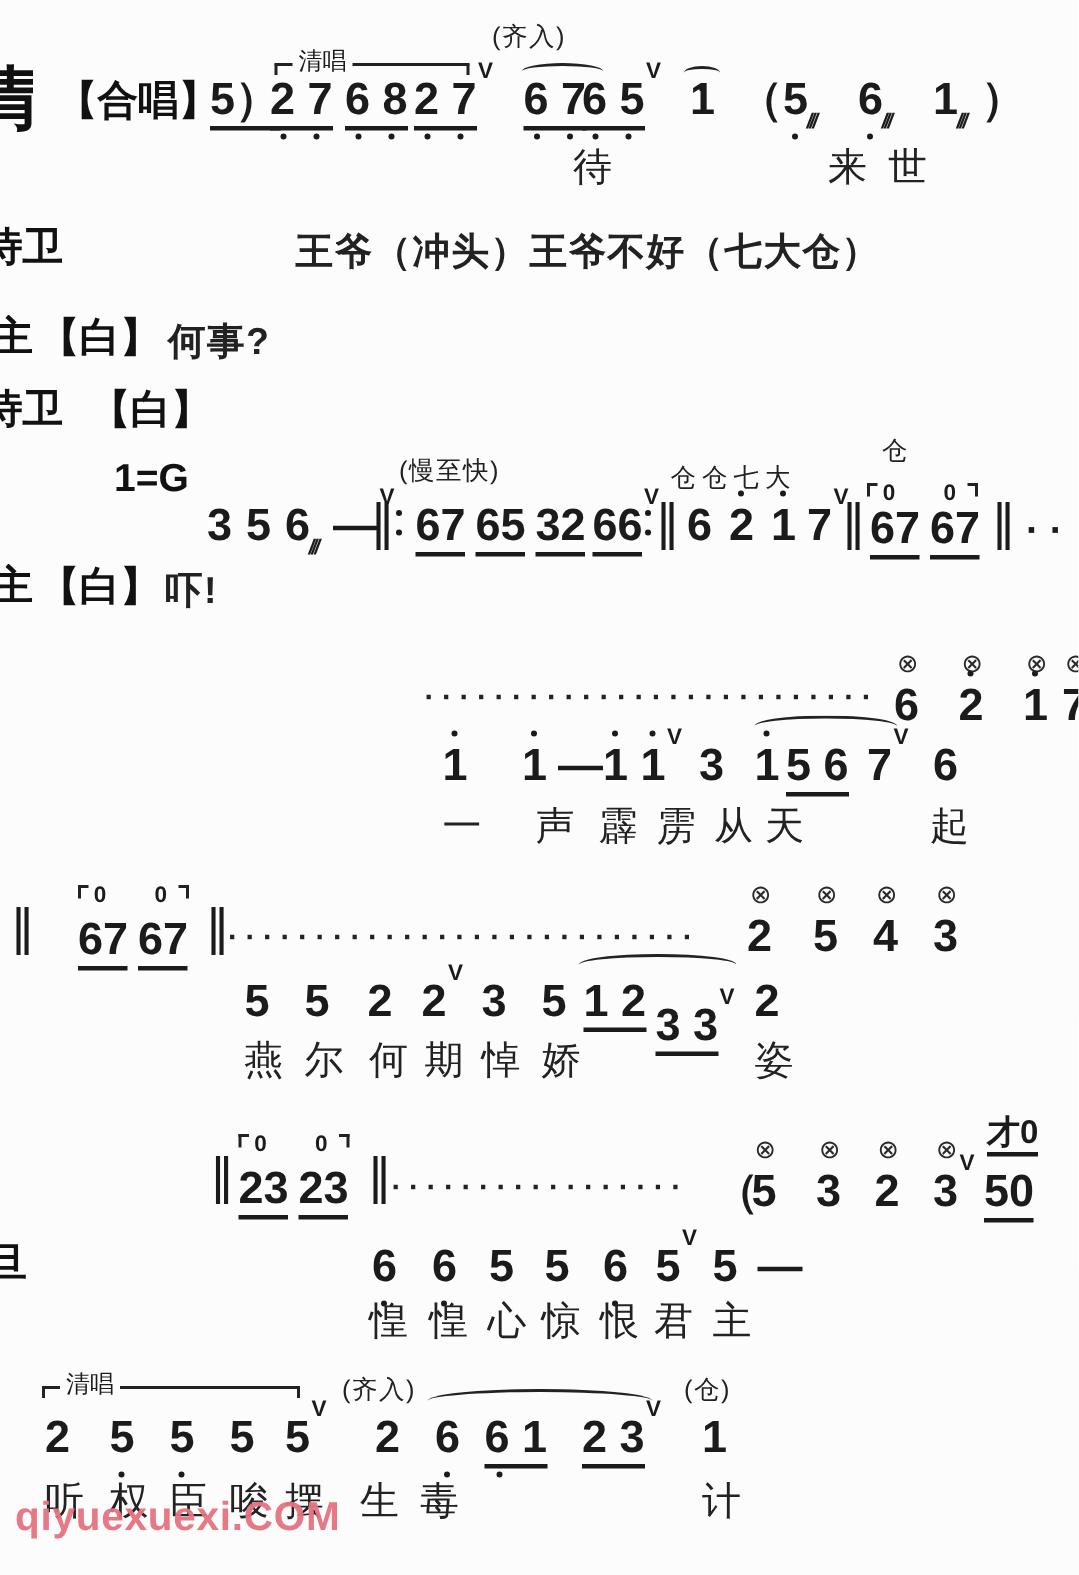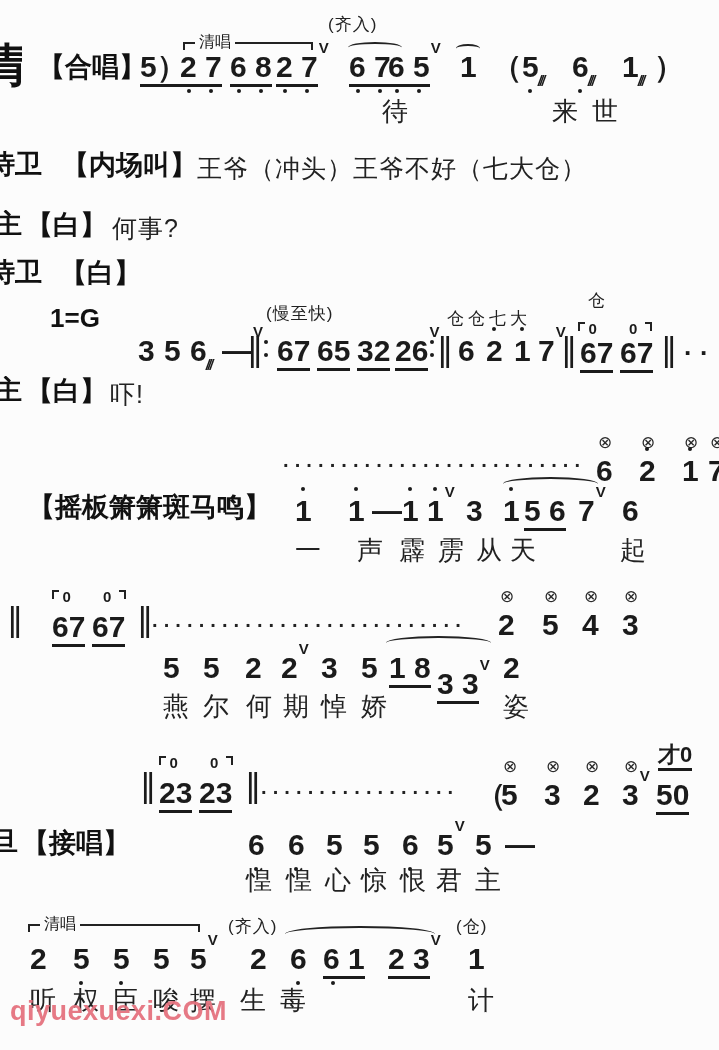--- a/index.html
+++ b/index.html
@@ -19,21 +19,21 @@
 .nt sup{font-size:15px;font-weight:700;position:relative;top:-13px;margin-left:1px}
 .nt i.tr{font-style:italic;font-size:14px;font-weight:700;letter-spacing:-2px;position:relative;top:9px;margin-left:-1px}
 .bar{position:absolute;font-size:34px;font-weight:400;line-height:1;transform:scaleY(1.3);transform-origin:center top;color:#1b1b1b}
 .rdt{position:absolute;width:4px;height:4px;border-radius:50%;background:#1b1b1b;box-shadow:0 13px 0 #1b1b1b}
 .cdots{position:absolute;font-weight:700;font-size:20px;letter-spacing:5px;color:#222;line-height:1}
 .perc{position:absolute;font-size:17px;line-height:1;color:#2a2a2a}
 .arc{position:absolute;border-top:2px solid #222;border-radius:100% 100% 0 0/100% 100% 0 0}
 .dotm{position:absolute;width:4px;height:4px;border-radius:50%;background:#1b1b1b}
 .lbl{position:absolute;font-size:17px;font-weight:500;color:#222;letter-spacing:1px;line-height:1.1;white-space:nowrap}
 .tag{position:absolute;font-weight:900;font-size:27px;line-height:1.15;white-space:nowrap;color:#111}
-.txt{position:absolute;font-weight:400;font-size:25px;line-height:1.2;letter-spacing:1px;white-space:nowrap;color:#222}
+.txt{position:absolute;font-weight:700;font-size:25px;line-height:1.2;letter-spacing:1px;white-space:nowrap;color:#222}
 .ly{position:absolute;font-weight:500;font-size:26px;line-height:1.1;color:#222;white-space:pre}
 .clipbox{position:absolute;overflow:hidden}
 .clipbox b{display:block;font-weight:700;color:#111;white-space:nowrap;line-height:1.1}
 .brk{position:absolute;height:18px}
 .bkline{position:absolute;left:0;right:0;top:8px;border-top:2px solid #222}
 .bkline::before,.bkline::after{content:"";position:absolute;top:-1px;width:0;height:7px;border-left:2px solid #222}
 .bkline::before{left:0}
 .bkline::after{right:0}
 .brk em{position:absolute;left:12px;top:-2px;font-style:normal;font-weight:500;font-size:16px;background:#fcfcfc;padding:0 4px;line-height:1.2}
 .crn{position:absolute;height:16px;text-align:center}
@@ -74,53 +74,52 @@
   <span class="nt" style="left:572px;top:52px"><b class="b1">6</b><i class="tr">///</i></span>
   <span class="nt" style="left:622px;top:52px"><b>1</b><i class="tr">///</i></span>
   <span class="nt" style="left:654px;top:52px"><b>）</b></span>
   <span class="ly" style="left:382px;top:97px">待</span>
   <span class="ly" style="left:552px;top:97px">来</span>
   <span class="ly" style="left:592px;top:97px">世</span>
 
   <span class="clipbox" style="left:0;top:150px;width:58px;height:32px">
       <b style="margin-left:-12px;font-size:27px">侍卫</b>
     </span>
-  <span class="tag" style="left:62px;top:150px">【内场叫】</span>
   <span class="txt" style="left:197px;top:153px">王爷（冲头）王爷不好（七大仓）</span>
 
   <span class="clipbox" style="left:0;top:210px;width:24px;height:32px">
       <b style="margin-left:-5px;font-size:27px">主</b>
     </span>
   <span class="tag" style="left:26px;top:210px">【白】</span>
   <span class="txt" style="left:112px;top:213px">何事?</span>
 
   <span class="clipbox" style="left:0;top:258px;width:58px;height:32px">
       <b style="margin-left:-12px;font-size:27px">侍卫</b>
     </span>
   <span class="tag" style="left:60px;top:258px">【白】</span>
 
-  <span class="keysig" style="left:50px;top:303px">1=G</span>
+  <span class="keysig" style="left:76px;top:303px">1=G</span>
   <span class="lbl" style="left:266px;top:305px">(慢至快)</span>
   <span class="lbl" style="left:447px;top:310px;letter-spacing:4px">仓仓七大</span>
   <span class="lbl" style="left:588px;top:292px">仓</span>
   <span class="crn" style="left:578px;top:322px;width:74px">
       <i class="cl"></i>
       <i class="cr"></i>
       <b>0 0</b>
     </span>
   <span class="nt" style="left:138px;top:336px"><b>3</b></span>
   <span class="nt" style="left:164px;top:336px"><b>5</b></span>
   <span class="nt" style="left:190px;top:336px"><b>6</b><i class="tr">///</i></span>
   <span class="nt" style="left:222px;top:336px"><b>—</b><sup>V</sup></span>
   <span class="bar" style="left:248px;top:330px">‖</span>
   <i class="rdt" style="left:264px;top:340px"></i>
   <span class="nt" style="left:277px;top:336px"><b class="u">67</b></span>
   <span class="nt" style="left:317px;top:336px"><b class="u">65</b></span>
   <span class="nt" style="left:357px;top:336px"><b class="u">32</b></span>
-  <span class="nt" style="left:395px;top:336px"><b class="u">26</b><sup>V</sup></span>
+  <span class="nt" style="left:395px;top:336px"><b class="u">66</b><sup>V</sup></span>
   <i class="rdt" style="left:430px;top:340px"></i>
   <span class="bar" style="left:438px;top:330px">‖</span>
   <span class="nt" style="left:458px;top:336px"><b>6</b></span>
   <span class="nt" style="left:486px;top:336px"><b class="a1">2</b></span>
   <span class="nt" style="left:514px;top:336px"><b class="a1">1</b></span>
   <span class="nt" style="left:538px;top:336px"><b>7</b><sup>V</sup></span>
   <span class="bar" style="left:562px;top:330px">‖</span>
   <span class="nt" style="left:580px;top:338px"><b class="u">67</b></span>
   <span class="nt" style="left:620px;top:338px"><b class="u">67</b></span>
   <span class="bar" style="left:662px;top:330px">‖</span>
@@ -135,21 +134,20 @@
   <span class="cdots" style="left:283px;top:455px">··························</span>
   <span class="perc" style="left:598px;top:434px">⊗</span>
   <span class="perc" style="left:641px;top:434px">⊗</span>
   <span class="perc" style="left:684px;top:434px">⊗</span>
   <span class="perc" style="left:710px;top:434px">⊗</span>
   <span class="nt" style="left:596px;top:456px"><b>6</b></span>
   <span class="nt" style="left:639px;top:456px"><b class="a1">2</b></span>
   <span class="nt" style="left:682px;top:456px"><b class="a1">1</b></span>
   <span class="nt" style="left:708px;top:456px"><b>7</b></span>
 
-  <span class="tag" style="left:28px;top:492px">【摇板箫箫斑马鸣】</span>
   <i class="arc" style="left:503px;top:477px;width:95px;height:14px"></i>
   <span class="nt" style="left:295px;top:496px"><b class="a1">1</b></span>
   <span class="nt" style="left:348px;top:496px"><b class="a1">1</b></span>
   <span class="nt" style="left:372px;top:496px"><b>—</b></span>
   <span class="nt" style="left:402px;top:496px"><b class="a1">1</b></span>
   <span class="nt" style="left:427px;top:496px"><b class="a1">1</b><sup>V</sup></span>
   <span class="nt" style="left:466px;top:496px"><b>3</b></span>
   <span class="nt" style="left:503px;top:496px"><b class="a1">1</b></span>
   <span class="nt" style="left:524px;top:496px"><b class="u">5 6</b></span>
   <span class="nt" style="left:578px;top:496px"><b>7</b><sup>V</sup></span>
@@ -181,21 +179,21 @@
   <span class="nt" style="left:582px;top:610px"><b>4</b></span>
   <span class="nt" style="left:622px;top:610px"><b>3</b></span>
 
   <i class="arc" style="left:386px;top:636px;width:105px;height:14px"></i>
   <span class="nt" style="left:163px;top:653px"><b>5</b></span>
   <span class="nt" style="left:203px;top:653px"><b>5</b></span>
   <span class="nt" style="left:245px;top:653px"><b>2</b></span>
   <span class="nt" style="left:281px;top:653px"><b>2</b><sup>V</sup></span>
   <span class="nt" style="left:321px;top:653px"><b>3</b></span>
   <span class="nt" style="left:361px;top:653px"><b>5</b></span>
-  <span class="nt" style="left:389px;top:653px"><b class="u">1 8</b></span>
+  <span class="nt" style="left:389px;top:653px"><b class="u">1 2</b></span>
   <span class="nt" style="left:437px;top:669px"><b class="u">3 3</b><sup>V</sup></span>
   <span class="nt" style="left:503px;top:653px"><b>2</b></span>
   <span class="ly" style="left:163px;top:692px">燕</span>
   <span class="ly" style="left:203px;top:692px">尔</span>
   <span class="ly" style="left:246px;top:692px">何</span>
   <span class="ly" style="left:283px;top:692px">期</span>
   <span class="ly" style="left:321px;top:692px">悼</span>
   <span class="ly" style="left:361px;top:692px">娇</span>
   <span class="ly" style="left:503px;top:692px">姿</span>
 
@@ -217,21 +215,20 @@
   <span class="nt" style="left:501px;top:780px"><b>5</b></span>
   <span class="nt" style="left:544px;top:780px"><b>3</b></span>
   <span class="nt" style="left:583px;top:780px"><b>2</b></span>
   <span class="nt" style="left:622px;top:780px"><b>3</b><sup>V</sup></span>
   <span class="nt" style="left:658px;top:744px;font-size:22px"><b class="u">才0</b></span>
   <span class="nt" style="left:656px;top:780px"><b class="u">50</b></span>
 
   <span class="clipbox" style="left:0;top:828px;width:20px;height:32px">
       <b style="margin-left:-9px;font-size:27px">旦</b>
     </span>
-  <span class="tag" style="left:22px;top:828px">【接唱】</span>
   <span class="nt" style="left:248px;top:830px"><b class="b1">6</b></span>
   <span class="nt" style="left:288px;top:830px"><b class="b1">6</b></span>
   <span class="nt" style="left:326px;top:830px"><b>5</b></span>
   <span class="nt" style="left:363px;top:830px"><b>5</b></span>
   <span class="nt" style="left:402px;top:830px"><b class="b1">6</b></span>
   <span class="nt" style="left:437px;top:830px"><b>5</b><sup>V</sup></span>
   <span class="nt" style="left:475px;top:830px"><b>5</b></span>
   <span class="nt" style="left:505px;top:830px"><b>—</b></span>
   <span class="ly" style="left:246px;top:866px">惶</span>
   <span class="ly" style="left:286px;top:866px">惶</span>

